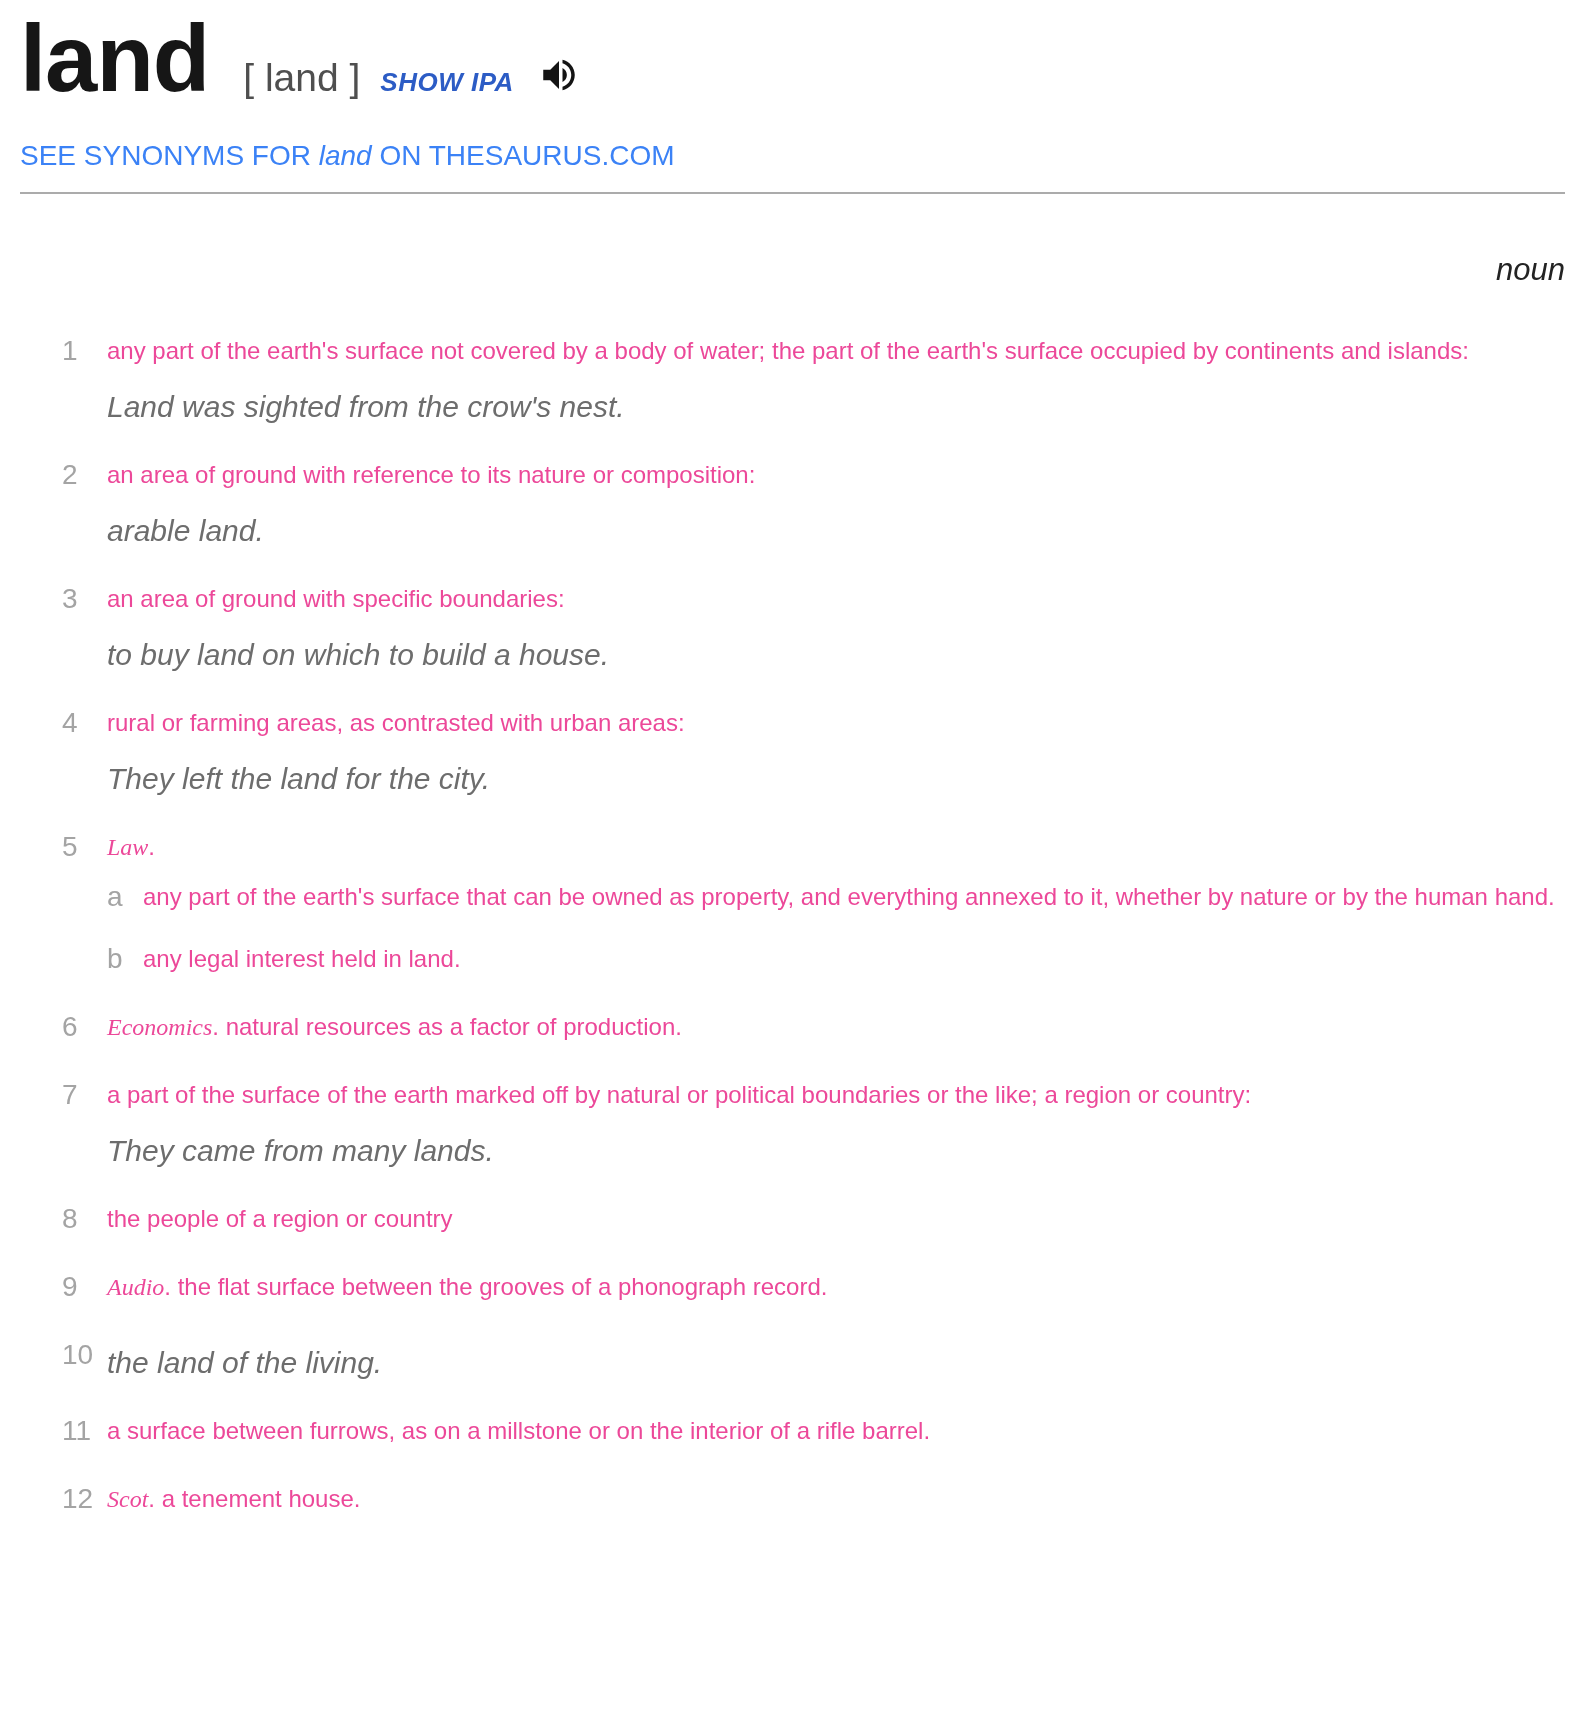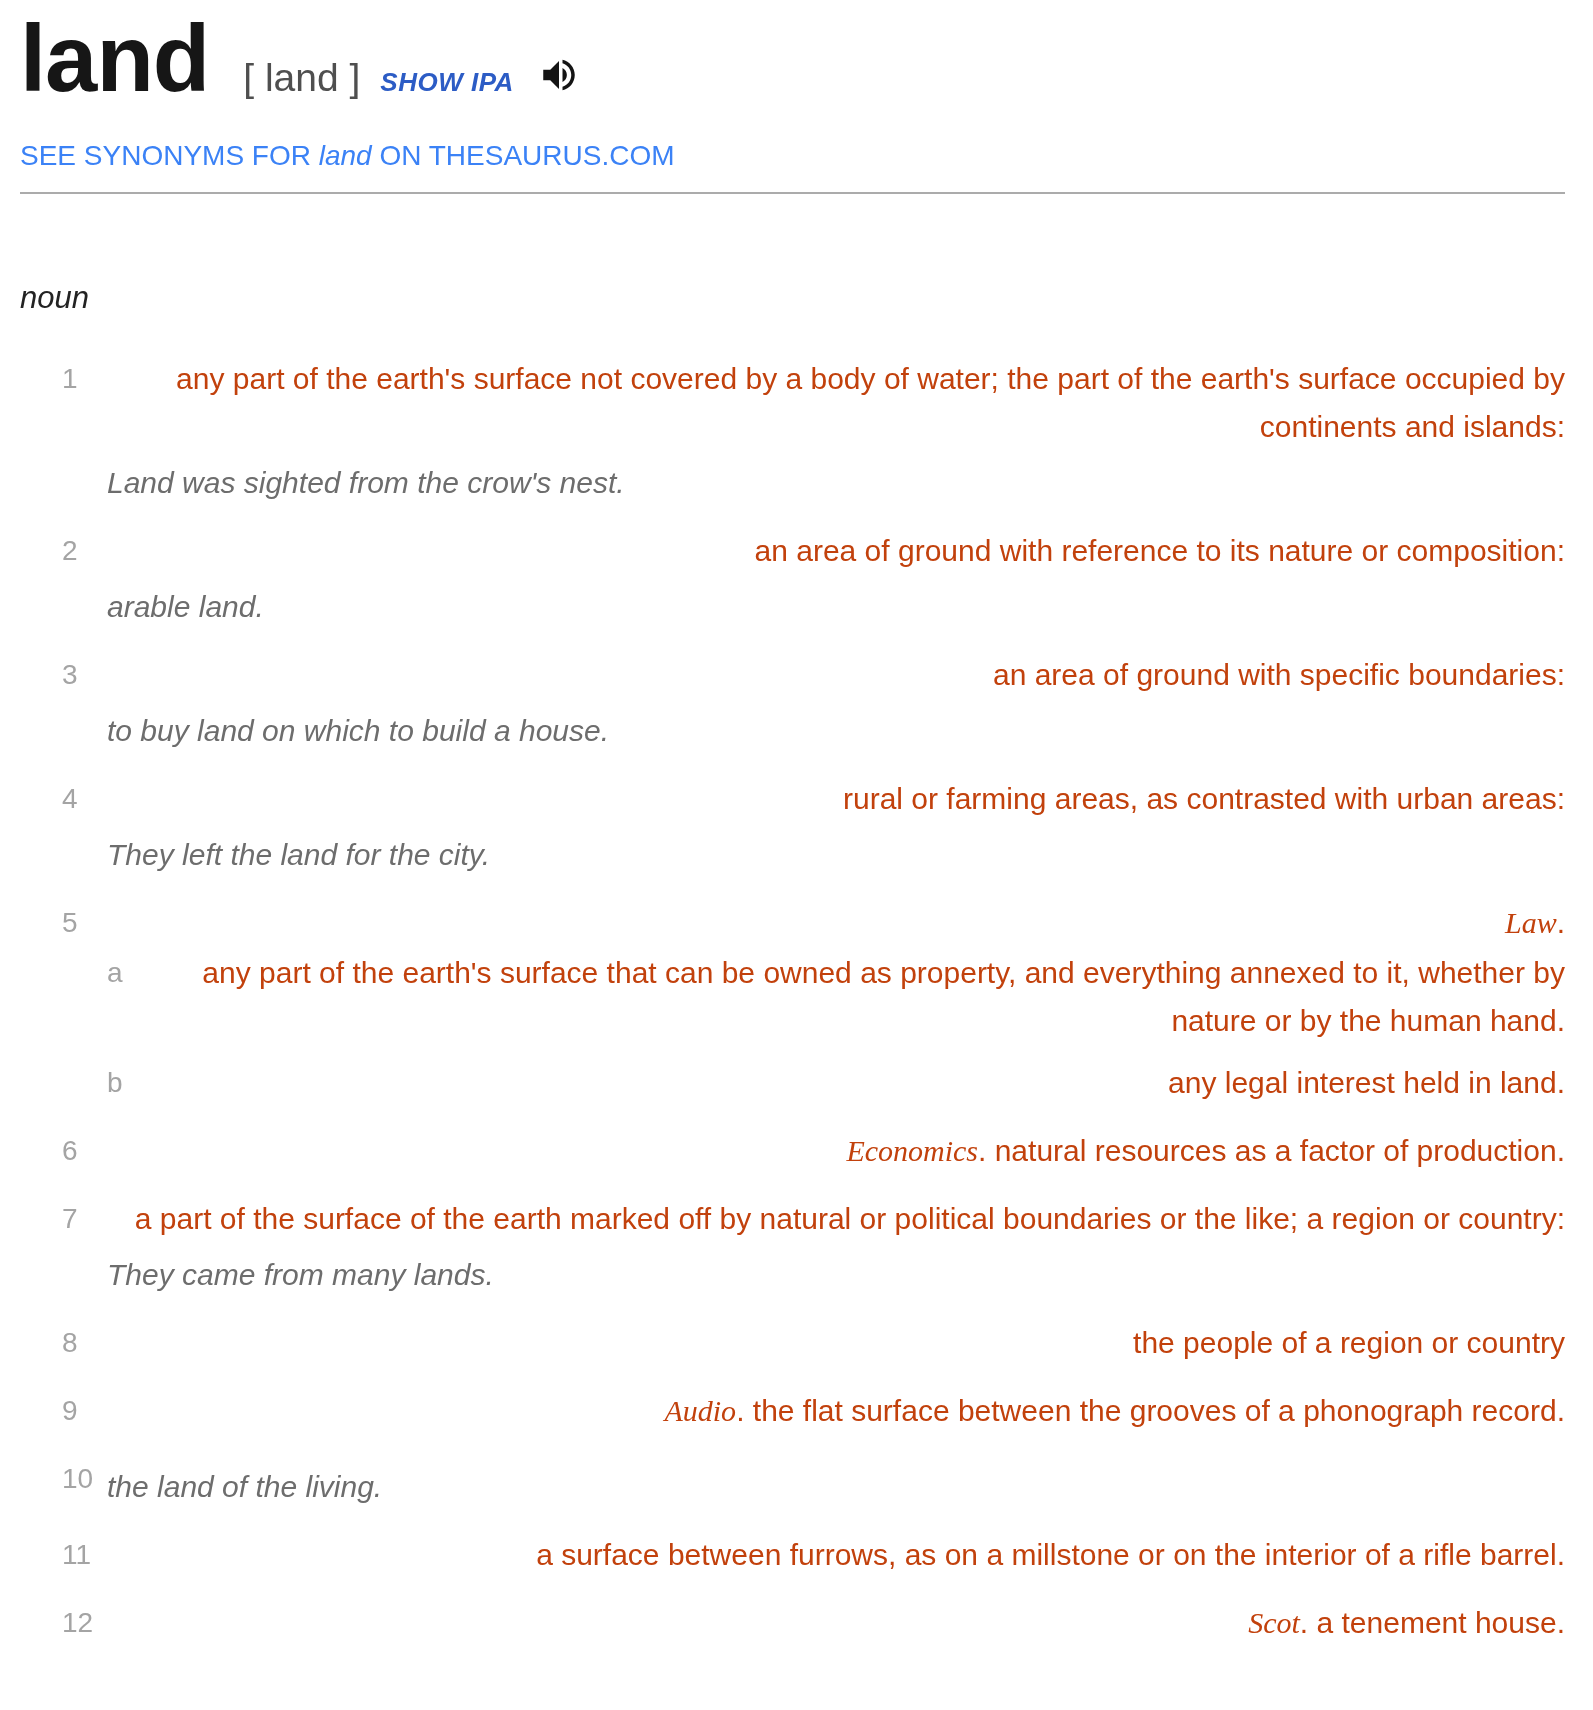--- a/index.html
+++ b/index.html
@@ -46,34 +46,34 @@
     font-weight: 400;
     color: #3b82f6;
     text-decoration: none;
     cursor: pointer;
     white-space: pre-wrap;
   }
   .syn-link em { font-style: italic; }
 
   .divider { margin: 20px 0 0 0; border: 0; border-top: 2px solid #ababab; }
 
-  .pos { margin-top: 88px; font-size: 31px; font-style: italic; line-height: 1; color: #232323; }
+  .pos { margin-top: 60px; font-size: 31px; font-style: italic; line-height: 1; color: #232323; text-align: right; }
 
   
   .defs { list-style: none; margin: 42px 0 0 0; padding: 0; }
   .def-row { display: flex; align-items: flex-start; margin-bottom: 20px; }
   .def-num {
     flex: 0 0 45px;
     margin-left: 42px;
     font-size: 28px;
     line-height: 48px;
     color: #a4a4a4;
   }
   .def-body { flex: 1; min-width: 0; }
-  .def-text { font-size: 30px; line-height: 48px; color: #c2410c; text-align: right; }
+  .def-text { font-size: 24px; line-height: 48px; color: #ec4899; }
   .def-label { font-style: italic; font-family: Liberation Serif, serif; }
   .def-example {
     margin-top: 8px;
     font-size: 30px;
     line-height: 48px;
     font-style: italic;
     color: #6d6d6d;
   }
   .sub-row { display: flex; align-items: flex-start; margin-top: 2px; }
   .sub-row + .sub-row { margin-top: 14px; }

